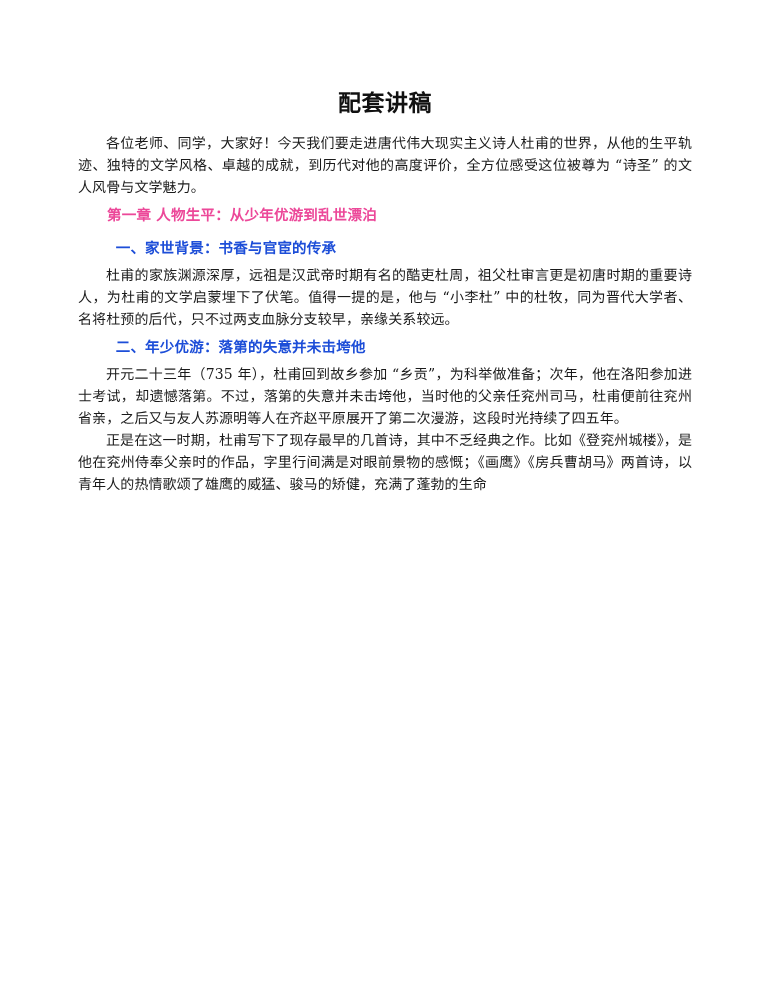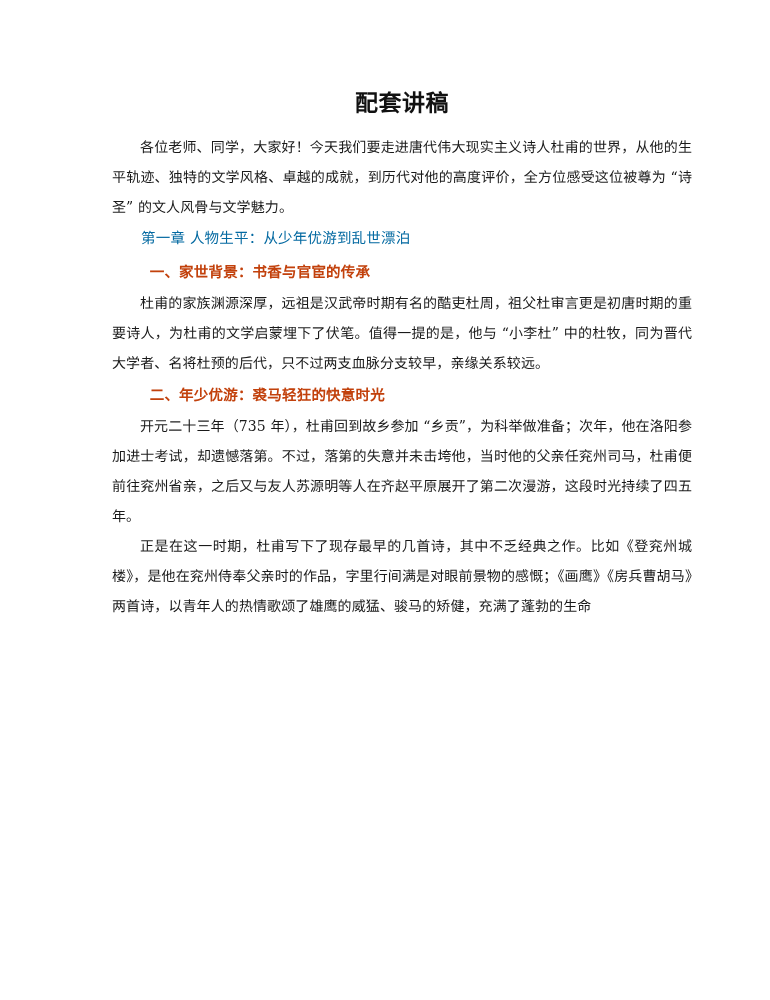--- a/index.html
+++ b/index.html
@@ -14,73 +14,73 @@
     overflow: hidden;
     font-family: "DejaVu Serif", "Liberation Serif", serif;
     color: #000000;
   }
   .page {
     position: relative;
     width: 770px;
     height: 1000px;
     background: #ffffff;
     box-sizing: border-box;
-    padding: 0 78px 0 112px;
+    padding: 0 78px 0 78px;
   }
   .doc-title {
     text-align: center;
     font-size: 23px;
     font-weight: bold;
     line-height: 1.45;
     letter-spacing: 0.5px;
     margin: 0;
     padding-top: 86px;
     padding-bottom: 13px;
     color: #111111;
     font-family: "DejaVu Serif", "Liberation Serif", serif;
   }
   .para {
     font-size: 14px;
-    line-height: 30px;
+    line-height: 22px;
     text-align: justify;
     text-justify: inter-ideograph;
     text-indent: 2em;
     margin: 0;
     color: #1a1a1a;
     letter-spacing: 0.1px;
   }
   .heading-1 {
     font-size: 14.5px;
-    font-weight: normal;
+    font-weight: bold;
     line-height: 33px;
     text-indent: 2em;
     margin: 0;
-    color: #0369a1;
+    color: #ec4899;
     letter-spacing: 0.2px;
   }
   .heading-2 {
     font-size: 14.5px;
     font-weight: bold;
     line-height: 33px;
     text-indent: 2.6em;
     margin: 0;
-    color: #c2410c;
+    color: #1d4ed8;
     letter-spacing: 0.2px;
   }
   .body-block {
     padding-top: 0px;
   }
 </style>
 </head>
 <body>
 
 <div class="page">
   <h1 class="doc-title">配套讲稿</h1>
   <div class="body-block">
       <p class="para">各位老师、同学，大家好！今天我们要走进唐代伟大现实主义诗人杜甫的世界，从他的生平轨迹、独特的文学风格、卓越的成就，到历代对他的高度评价，全方位感受这位被尊为 “诗圣” 的文人风骨与文学魅力。</p>
       <p class="heading-1">第一章 人物生平：从少年优游到乱世漂泊</p>
       <p class="heading-2">一、家世背景：书香与官宦的传承</p>
       <p class="para">杜甫的家族渊源深厚，远祖是汉武帝时期有名的酷吏杜周，祖父杜审言更是初唐时期的重要诗人，为杜甫的文学启蒙埋下了伏笔。值得一提的是，他与 “小李杜” 中的杜牧，同为晋代大学者、名将杜预的后代，只不过两支血脉分支较早，亲缘关系较远。</p>
-      <p class="heading-2">二、年少优游：裘马轻狂的快意时光</p>
+      <p class="heading-2">二、年少优游：落第的失意并未击垮他</p>
       <p class="para">开元二十三年（735 年），杜甫回到故乡参加 “乡贡”，为科举做准备；次年，他在洛阳参加进士考试，却遗憾落第。不过，落第的失意并未击垮他，当时他的父亲任兖州司马，杜甫便前往兖州省亲，之后又与友人苏源明等人在齐赵平原展开了第二次漫游，这段时光持续了四五年。</p>
       <p class="para">正是在这一时期，杜甫写下了现存最早的几首诗，其中不乏经典之作。比如《登兖州城楼》，是他在兖州侍奉父亲时的作品，字里行间满是对眼前景物的感慨；《画鹰》《房兵曹胡马》两首诗，以青年人的热情歌颂了雄鹰的威猛、骏马的矫健，充满了蓬勃的生命</p>
     </div>
 </div>
 
 </body></html>

